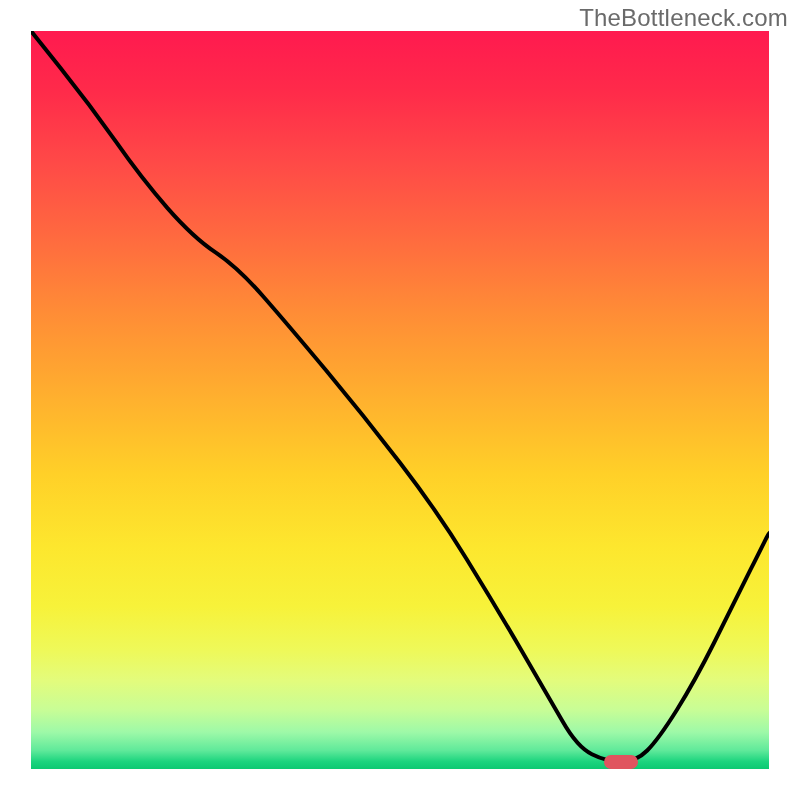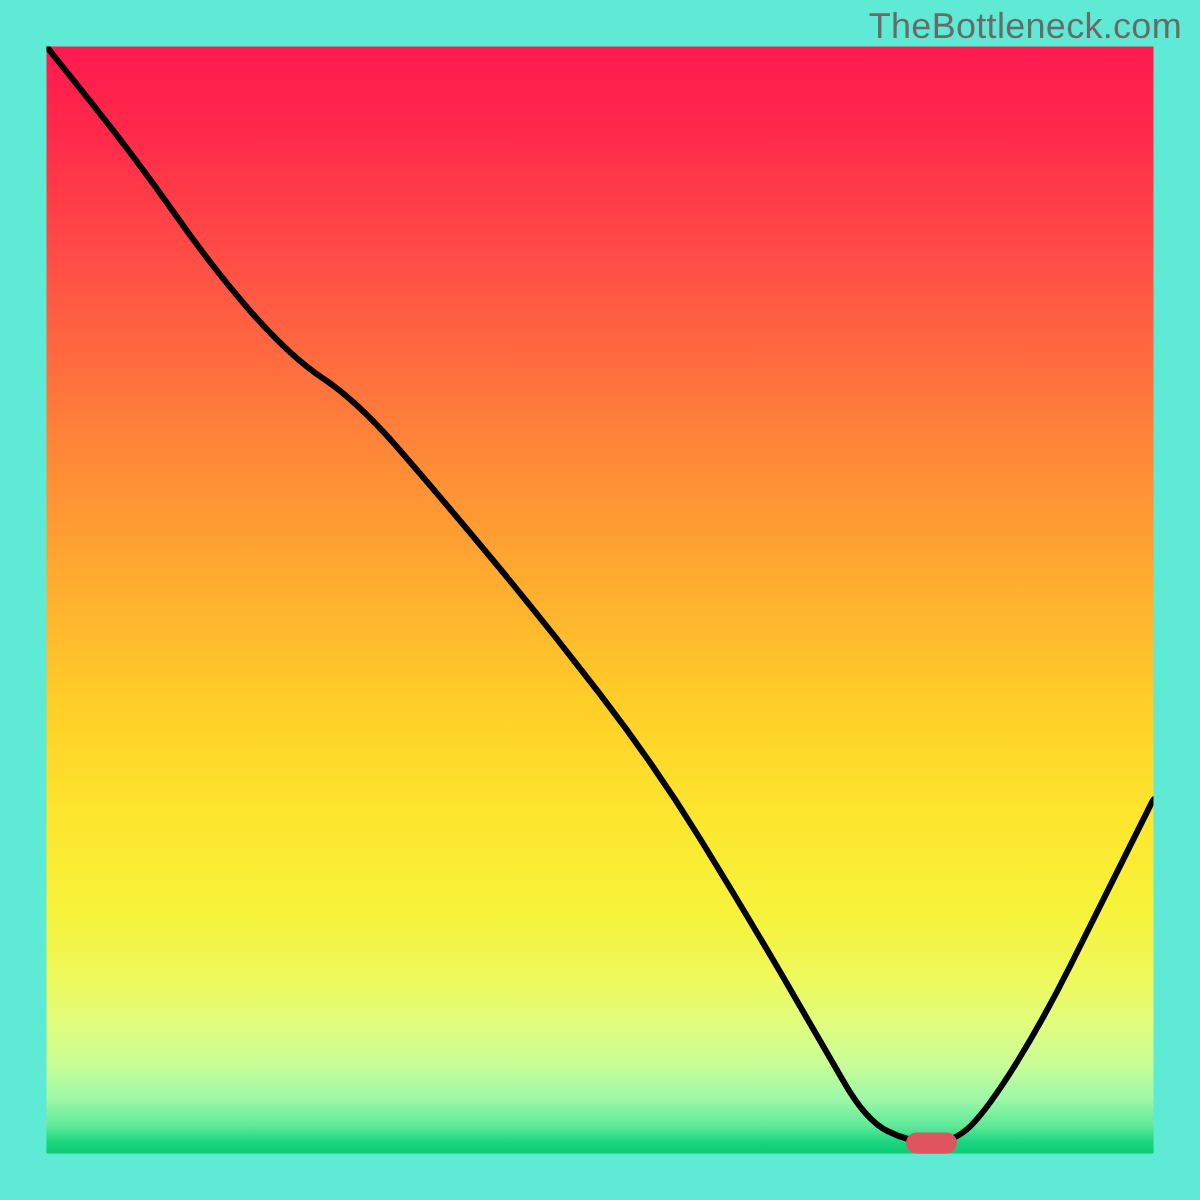--- a/index.html
+++ b/index.html
@@ -8,21 +8,21 @@
     width: 800px;
     height: 800px;
     background: #000;
     overflow: hidden;
     font-family: Arial, Helvetica, sans-serif;
   }
   .outer {
     position: relative;
     width: 800px;
     height: 800px;
-    background: #5eead4;
+    background: #ffffff;
   }
   .watermark {
     position: absolute;
     top: 4px;
     right: 12px;
     font-size: 24px;
     font-weight: 500;
     color: #6a6a6a;
     letter-spacing: 0.2px;
     z-index: 5;

